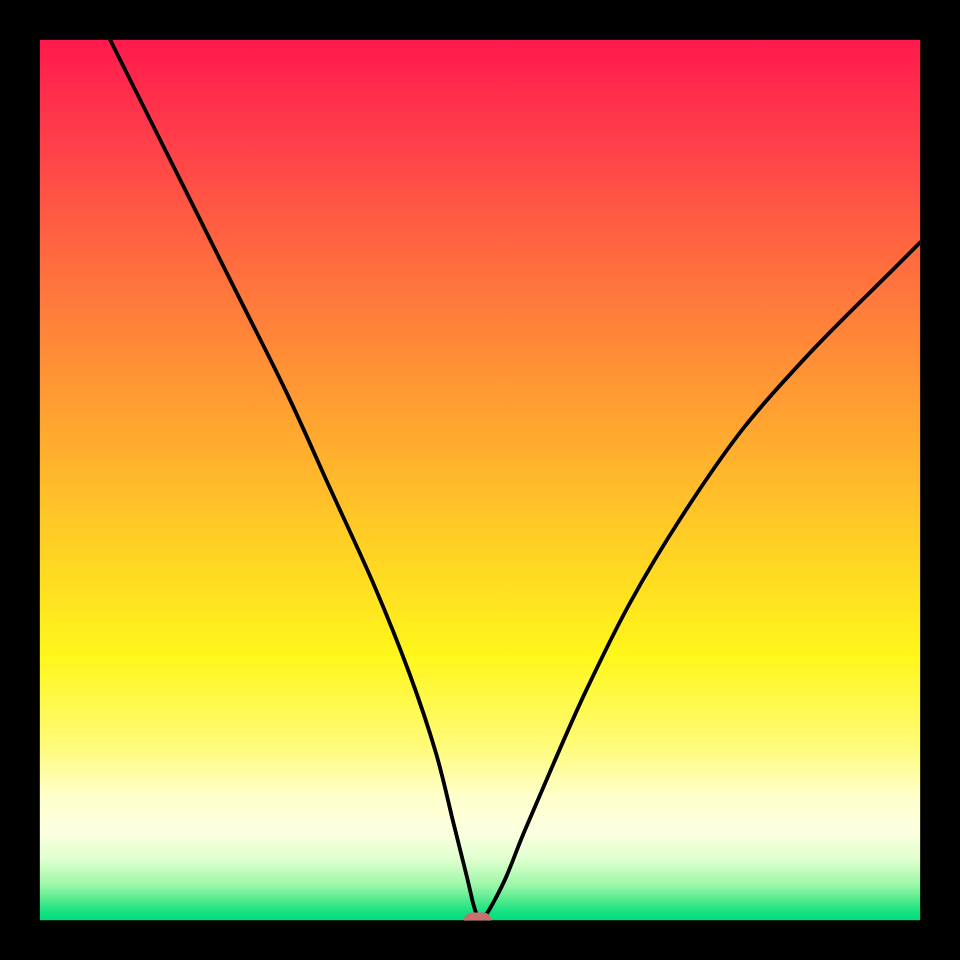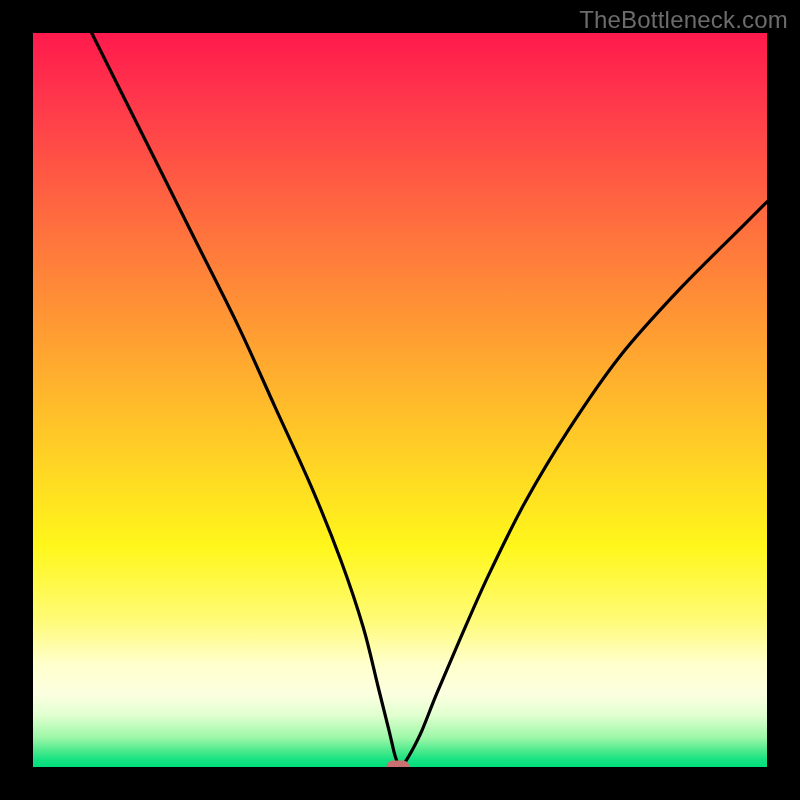--- a/index.html
+++ b/index.html
@@ -71,21 +71,20 @@
     border-radius: 7px;
     background: #cb7071;
     transform: translate(-50%, -50%);
   }
 </style>
 </head>
 <body>
 
 <div class="frame">
 
-  <span class="watermark">TheBottleneck.com</span>
 
   <div class="plot-area">
     <div class="gradient"></div>
 
     <svg class="curve" viewBox="0 0 734 734" preserveAspectRatio="none">
       <path fill="none" stroke="#000" stroke-width="3.2" stroke-linecap="round" d="M 58.72 0.00 C 67.28 17.13, 92.97 68.51, 110.10 102.76 C 127.23 137.01, 145.58 173.71, 161.48 205.52 C 177.38 237.33, 192.06 265.46, 205.52 293.60 C 218.98 321.74, 229.99 347.43, 242.22 374.34 C 254.45 401.25, 267.91 429.39, 278.92 455.08 C 289.93 480.77, 299.72 505.24, 308.28 528.48 C 316.84 551.72, 324.18 573.74, 330.30 594.54 C 336.42 615.34, 340.70 636.13, 344.98 653.26 C 349.26 670.39, 353.30 686.29, 355.99 697.30 C 358.68 708.31, 359.78 714.06, 361.13 719.32 C 362.47 724.58, 363.21 726.42, 364.06 728.86 C 364.92 731.31, 365.17 733.63, 366.27 734.00 C 367.37 734.37, 368.71 733.51, 370.67 731.06 C 372.63 728.62, 374.95 724.95, 378.01 719.32 C 381.07 713.69, 384.74 707.09, 389.02 697.30 C 393.30 687.51, 397.58 675.28, 403.70 660.60 C 409.82 645.92, 417.16 628.79, 425.72 609.22 C 434.28 589.65, 444.07 566.40, 455.08 543.16 C 466.09 519.92, 478.32 494.23, 491.78 469.76 C 505.24 445.29, 519.92 420.83, 535.82 396.36 C 551.72 371.89, 568.85 346.20, 587.20 322.96 C 605.55 299.72, 625.12 278.92, 645.92 256.90 C 666.72 234.88, 697.30 205.52, 711.98 190.84 C 726.66 176.16, 730.33 172.49, 734.00 168.82"></path>
     </svg>
 
     <div class="marker" style="left: 364.798px; top: 734px;"></div>
   </div>

